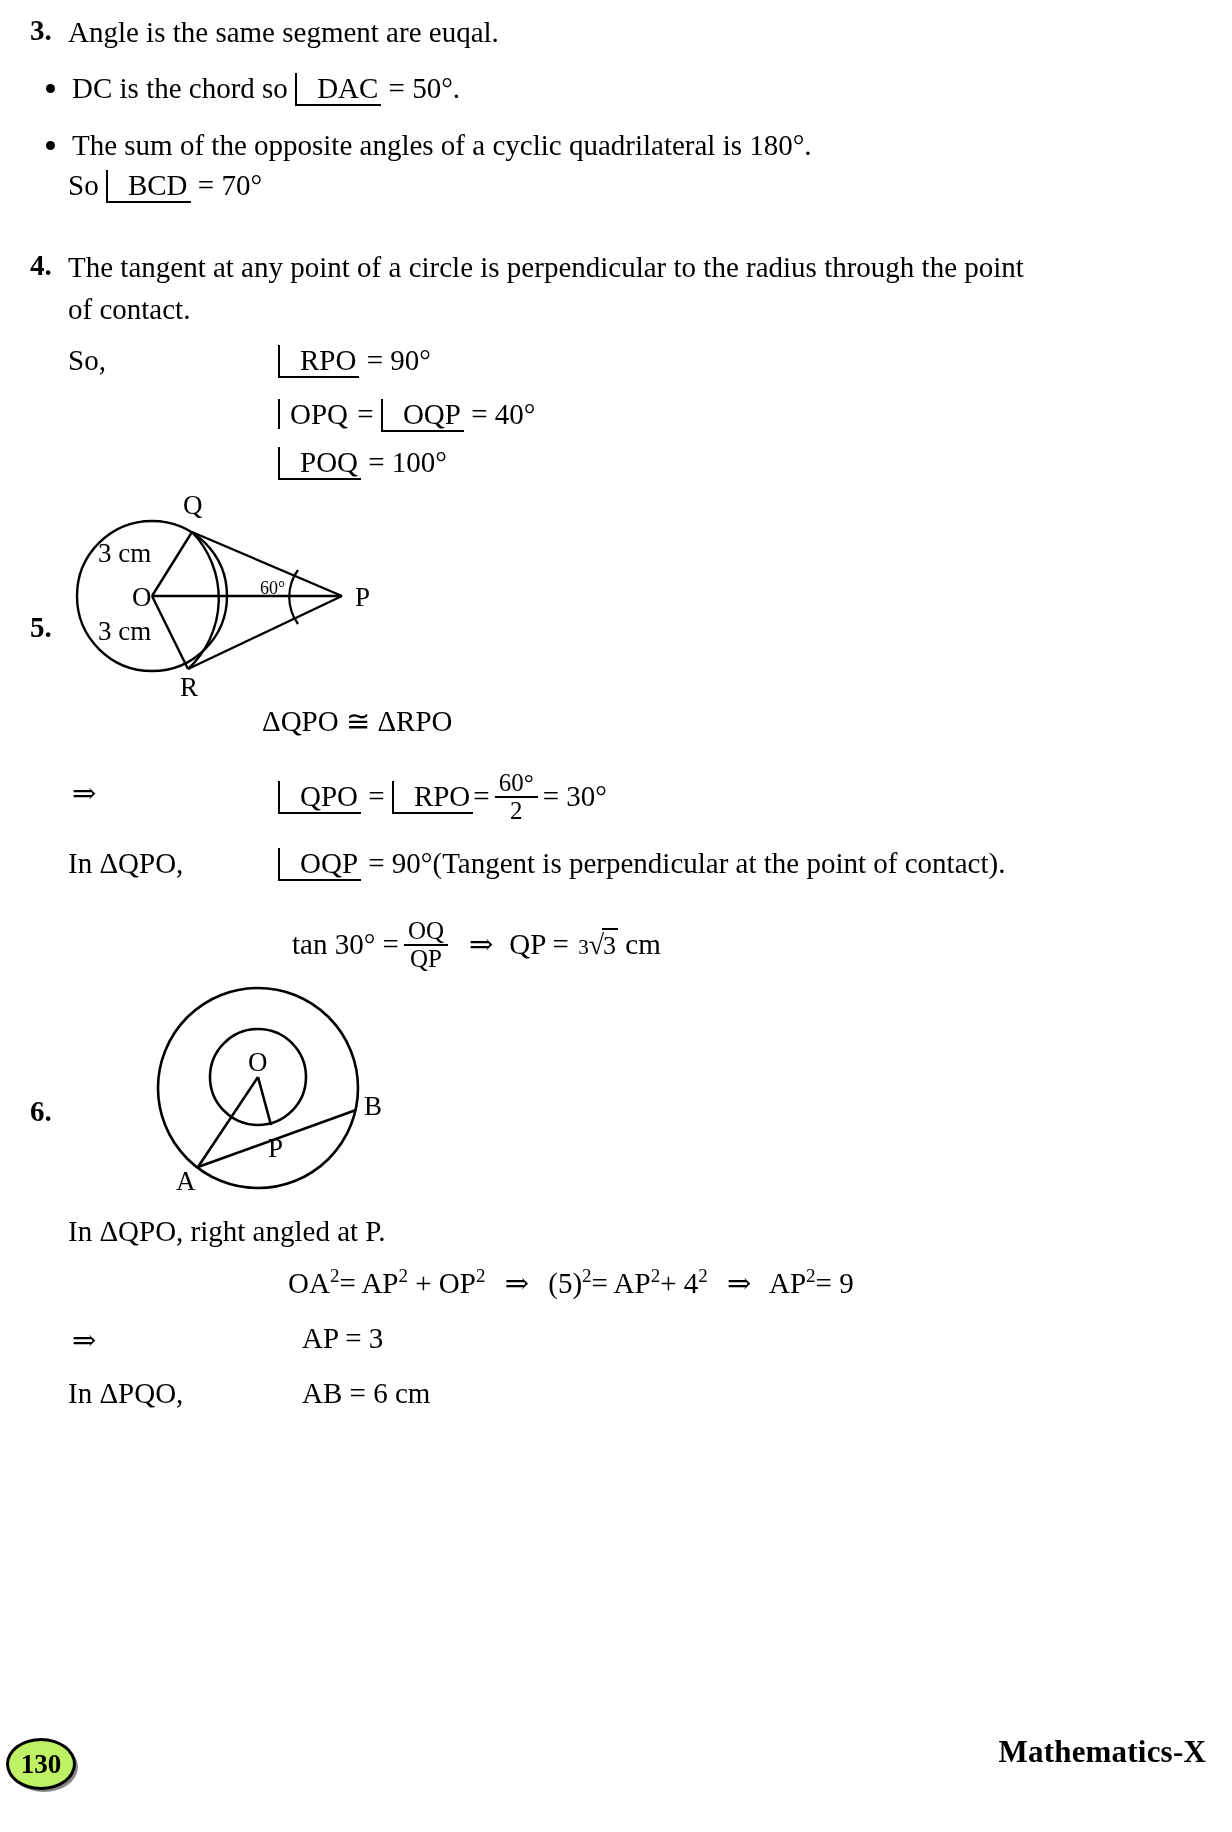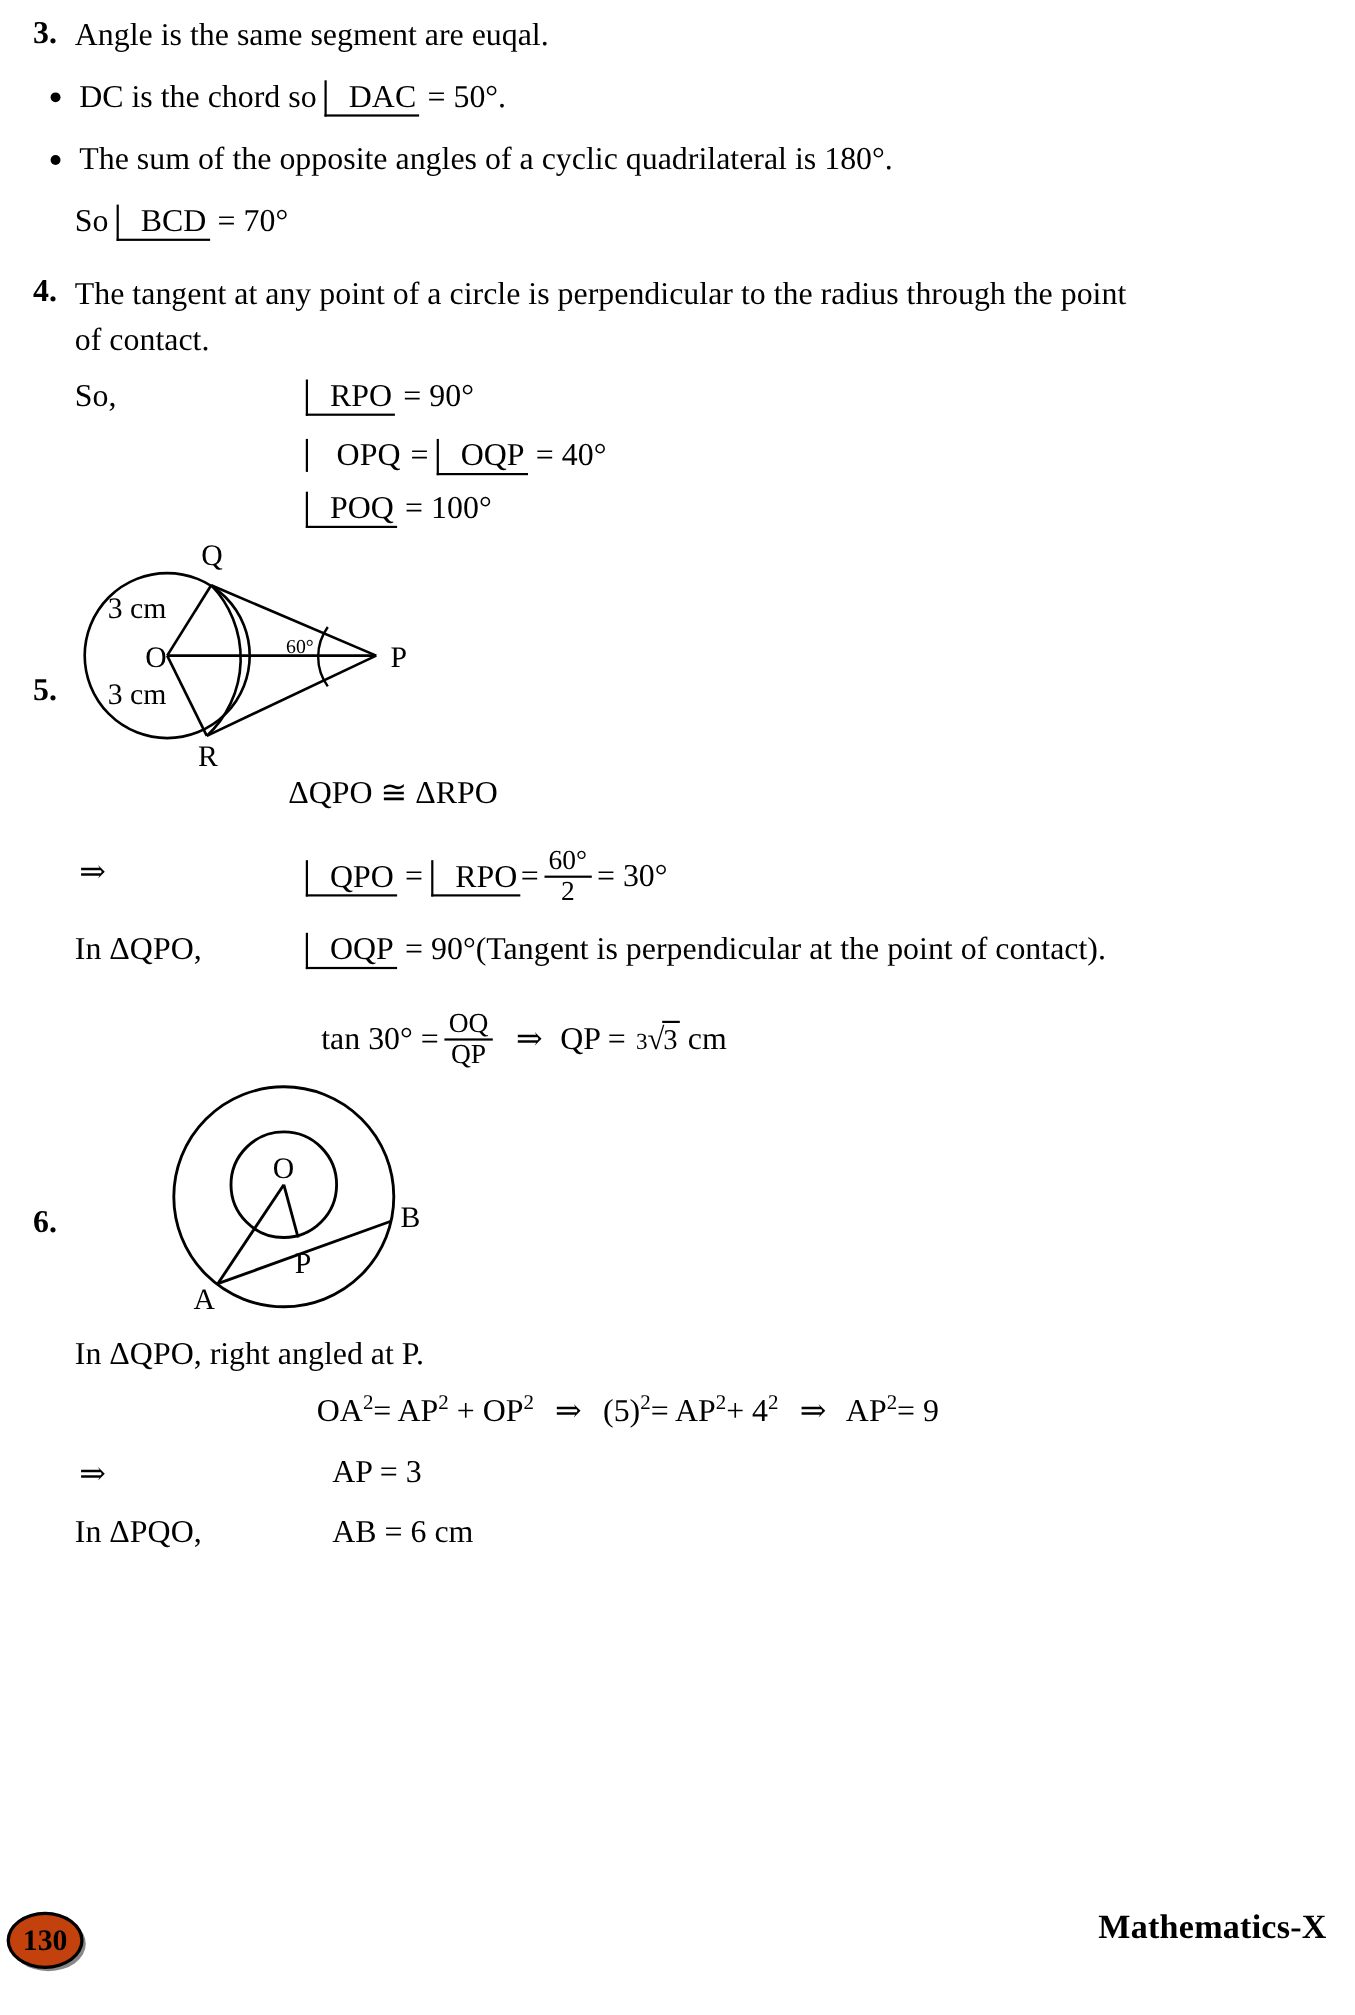--- a/index.html
+++ b/index.html
@@ -35,21 +35,21 @@
     padding-left: 20px;
     border-left: 2.5px solid #000;
     border-bottom: 2.5px solid #000;
     padding-bottom: 1px;
     padding-right: 3px;
     line-height: 1.05;
   }
   .ang-nb {           
     display: inline-block;
     position: relative;
-    padding-left: 26px;
+    padding-left: 10px;
     border-left: 2.5px solid #000;
     padding-right: 2px;
     line-height: 1.05;
   }
 
   
   .frac {
     display: inline-block;
     vertical-align: middle;
     text-align: center;
@@ -80,21 +80,21 @@
     position: absolute;
     left: 6px; bottom: 42px;
     width: 64px; height: 46px;
     border: 3px solid #000;
     border-radius: 50%;
     display: flex;
     align-items: center;
     justify-content: center;
     font-weight: bold;
     font-size: 27px;
-    background: #c2410c;
+    background: #bef264;
     box-shadow: 3px 3px 0 -1px #888;
   }
   .footer-title {
     position: absolute;
     right: 26px; bottom: 62px;
     font-weight: bold;
     font-size: 31px;
     letter-spacing: .2px;
   }
 
@@ -119,21 +119,21 @@
     <span>DC is the chord so</span>
     <span class="ang"><span>DAC</span></span>
     <span>= 50°.</span>
   </div>
 
   <span class="bullet-dot" style="left:46px; top:141px;"></span>
   <div class="blk t" style="left:72px; top:127px;">
     <span>The sum of the opposite angles of a cyclic quadrilateral is 180°.</span>
   </div>
 
-  <div class="blk t" style="left:68px; top:183px;">
+  <div class="blk t" style="left:68px; top:167px;">
     <span>So</span>
     <span class="ang"><span>BCD</span></span>
     <span>= 70°</span>
   </div>
 
   <div class="blk" style="left:30px; top:249px;">
     <span class="num">4.</span>
   </div>
   <div class="blk t" style="left:68px; top:249px;">
     <span>The tangent at any point of a circle is perpendicular to the radius through the point</span>

